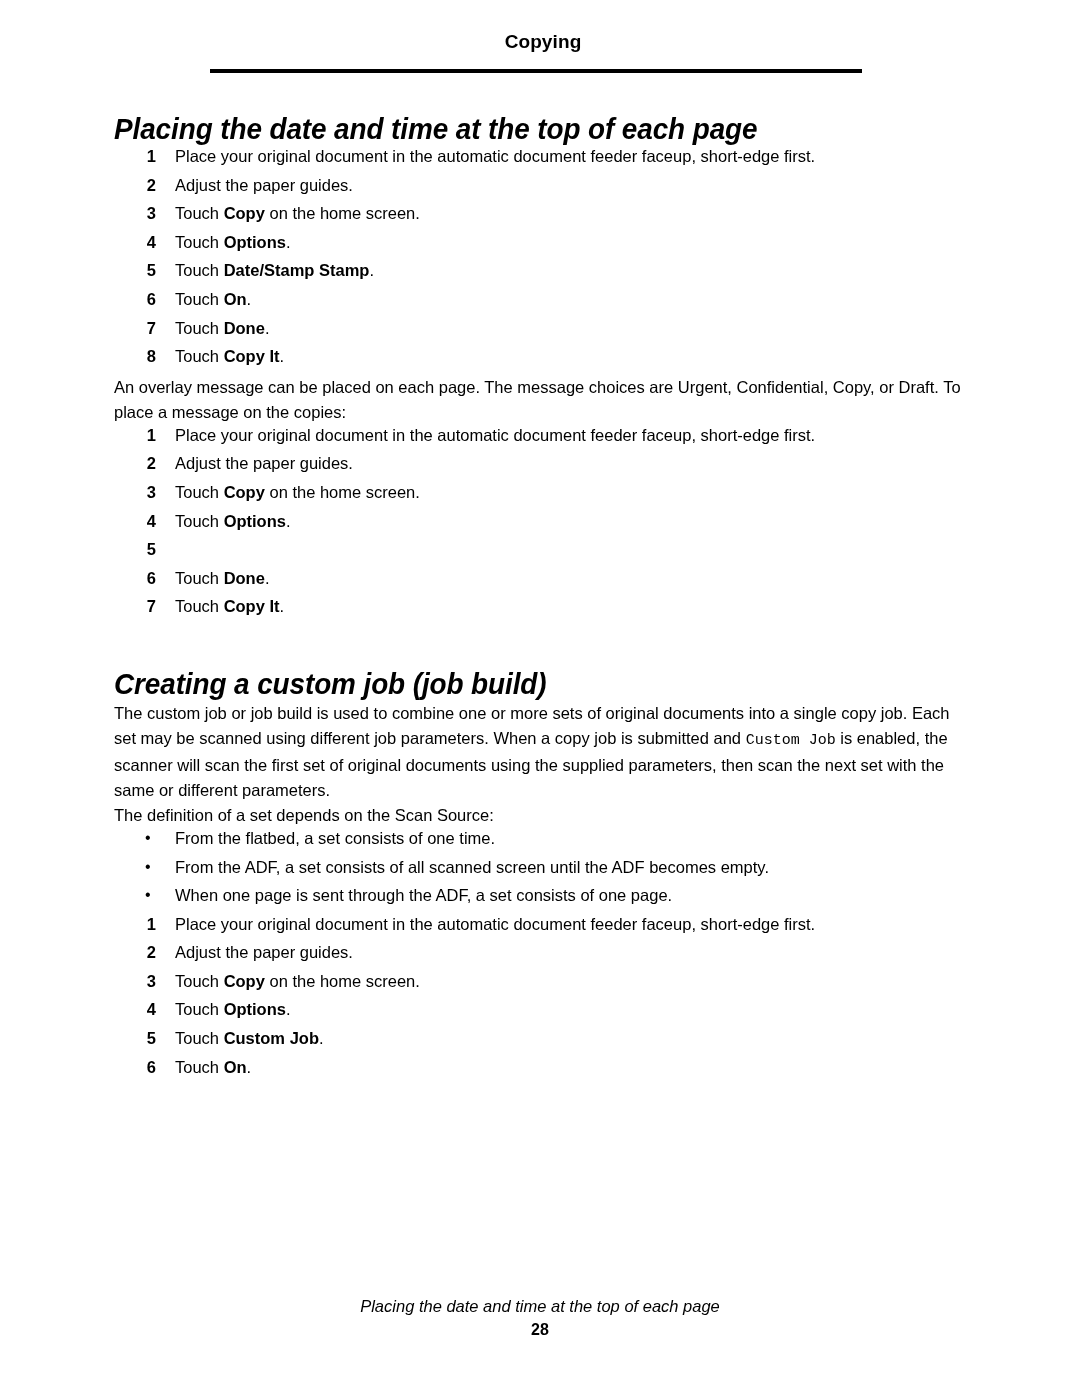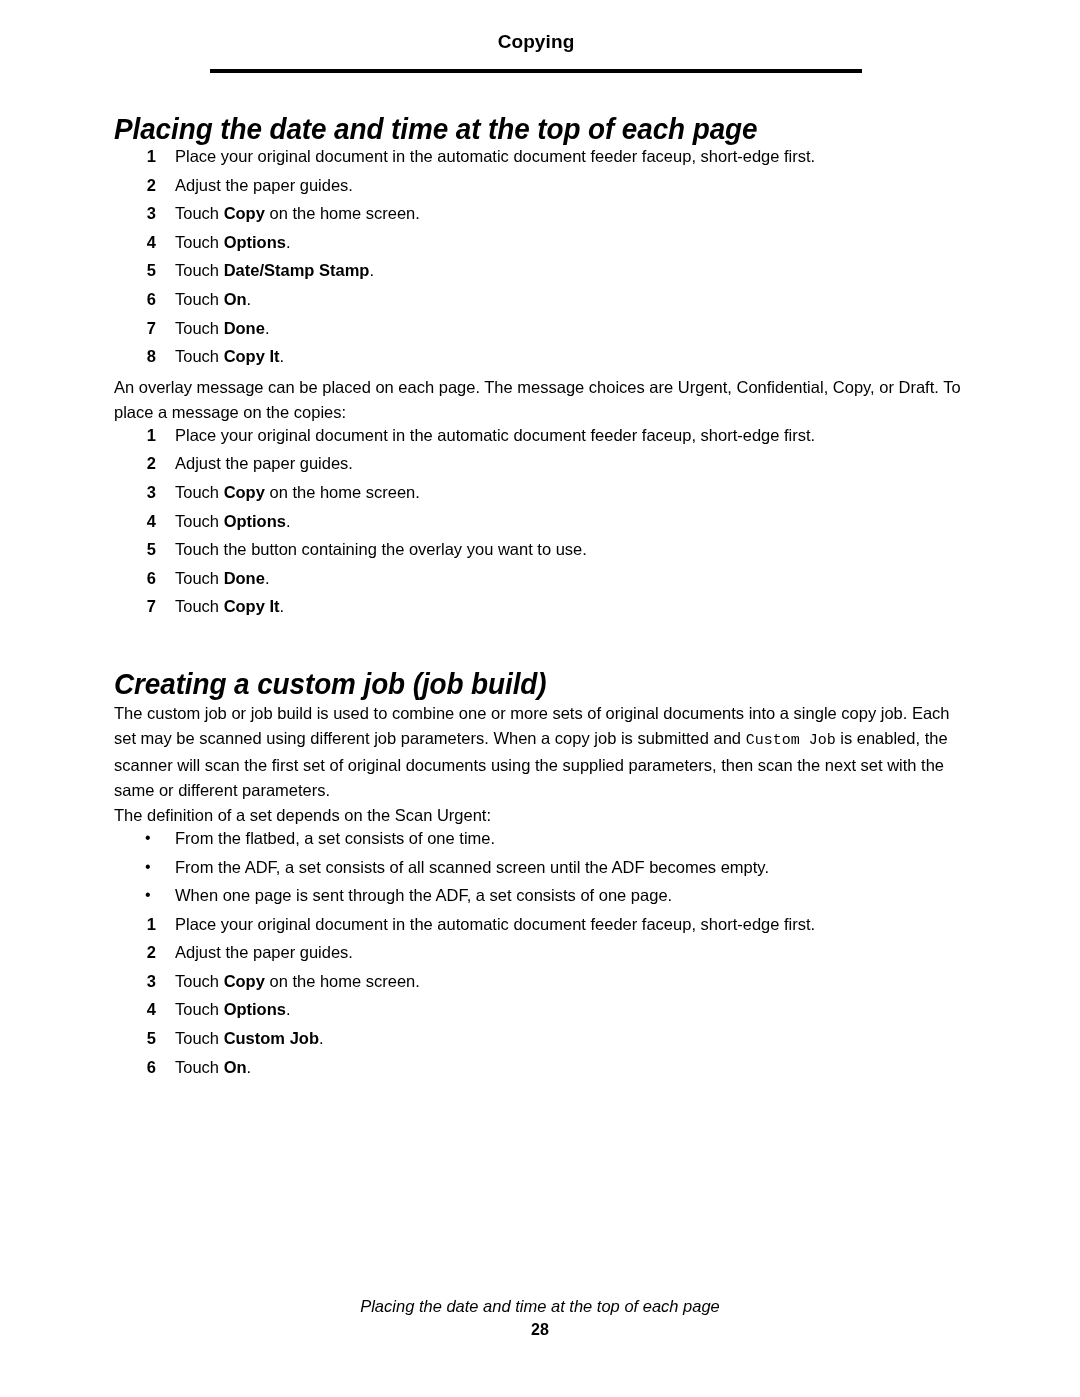--- a/index.html
+++ b/index.html
@@ -18,21 +18,21 @@
     width: 1080px;
     height: 1397px;
     margin: 0 auto;
     background: #ffffff;
     overflow: hidden;
   }
 
   
   .page-header {
     position: absolute;
-    left: 210px;
+    left: 217px;
     top: 30px;
     width: 652px;
   }
   .page-header-title {
     text-align: center;
     font-size: 19px;
     font-weight: bold;
     letter-spacing: .1px;
     line-height: 24px;
   }
@@ -186,32 +186,32 @@
     </ol>
 
 
     <p class="body-text para-gap-lg">An overlay message can be placed on each page. The message choices are Urgent, Confidential, Copy, or Draft. To place a message on the copies:</p>
 
     <ol class="steps steps-gap">
       <li><span class="step-num">1</span><span>Place your original document in the automatic document feeder faceup, short-edge first.</span><b></b><span></span></li>
       <li><span class="step-num">2</span><span>Adjust the paper guides.</span><b></b><span></span></li>
       <li><span class="step-num">3</span><span>Touch </span><b>Copy</b><span> on the home screen.</span></li>
       <li><span class="step-num">4</span><span>Touch </span><b>Options</b><span>.</span></li>
-      <li><span class="step-num">5</span><span>Touch the button containing the overlay you want to use.</span><b></b><span></span></li>
+      <li><span class="step-num">5</span><b></b><span></span></li>
       <li><span class="step-num">6</span><span>Touch </span><b>Done</b><span>.</span></li>
       <li><span class="step-num">7</span><span>Touch </span><b>Copy It</b><span>.</span></li>
     </ol>
 
     <div class="heading-block heading-3">
       <h2 class="section-heading">Creating a custom job (job build)</h2>
     </div>
 
     <p class="body-text para-gap-lg"><span>The custom job or job build is used to combine one or more sets of original documents into a single copy job. Each set may be scanned using different job parameters. When a copy job is submitted and </span><code class="mono">Custom Job</code><span> is enabled, the scanner will scan the first set of original documents using the supplied parameters, then scan the next set with the same or different parameters.</span></p>
 
-    <p class="body-text para-gap-md">The definition of a set depends on the Scan Urgent:</p>
+    <p class="body-text para-gap-md">The definition of a set depends on the Scan Source:</p>
 
     <ul class="bullets bullets-gap">
       <li><span class="bullet-dot">•</span><span>From the flatbed, a set consists of one time.</span></li>
       <li><span class="bullet-dot">•</span><span>From the ADF, a set consists of all scanned screen until the ADF becomes empty.</span></li>
       <li><span class="bullet-dot">•</span><span>When one page is sent through the ADF, a set consists of one page.</span></li>
     </ul>
 
 
     <ol class="steps steps-gap-tight">
       <li><span class="step-num">1</span><span>Place your original document in the automatic document feeder faceup, short-edge first.</span><b></b><span></span></li>

